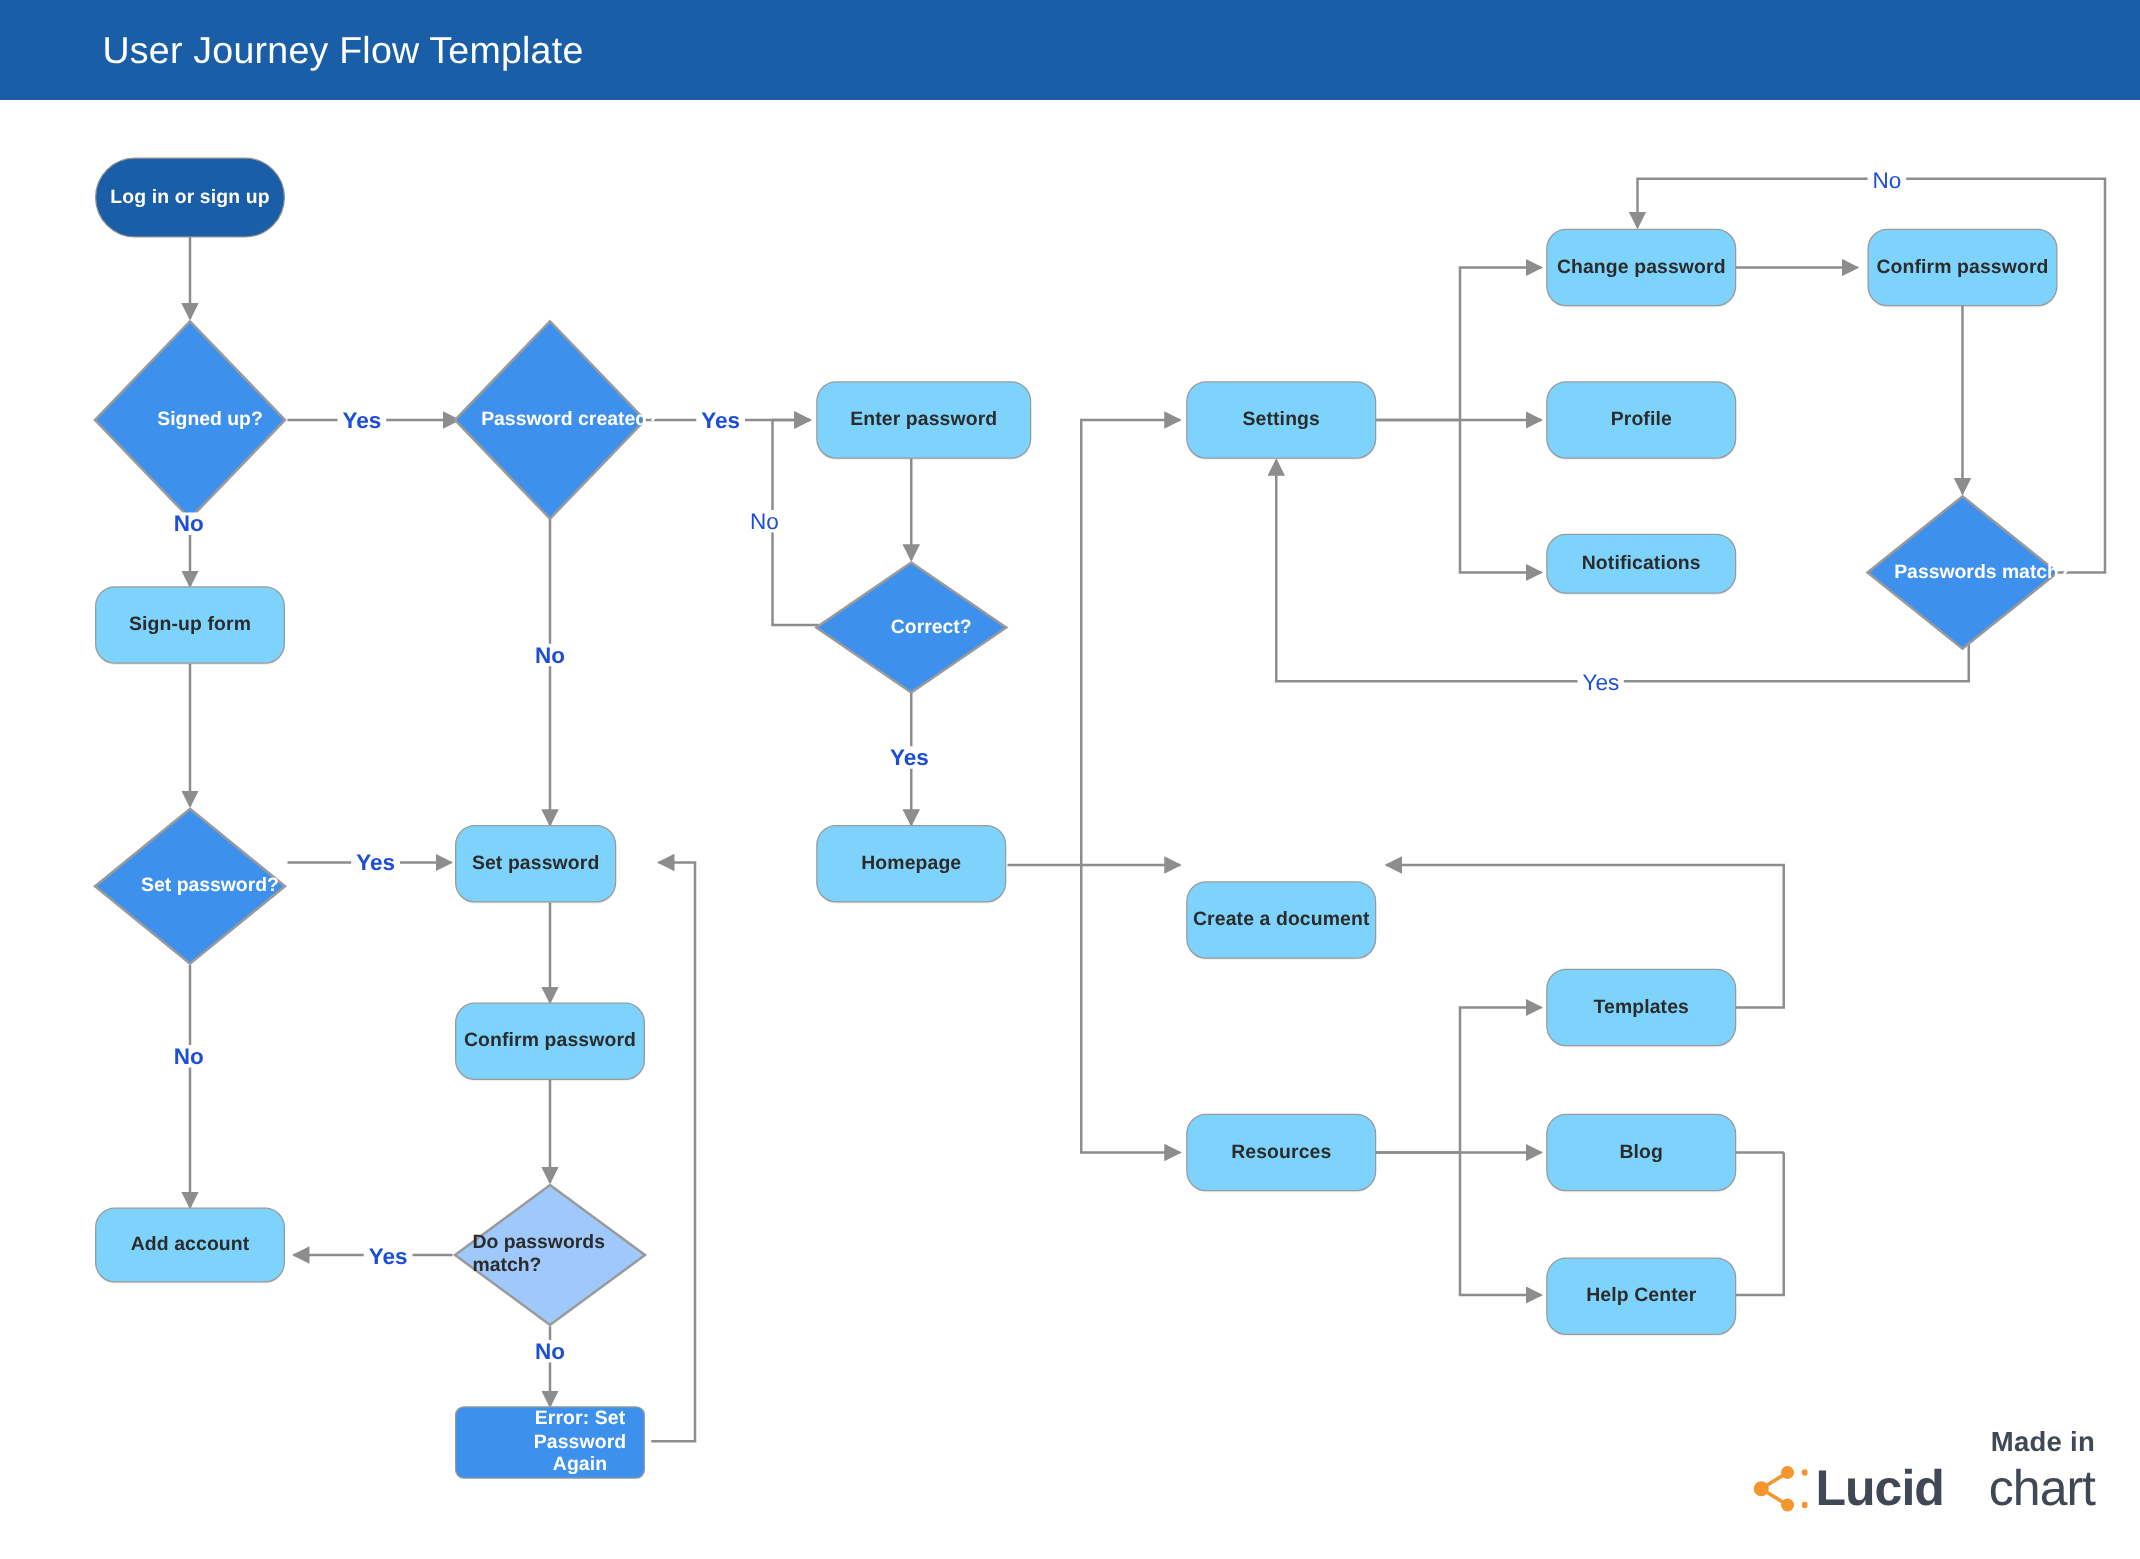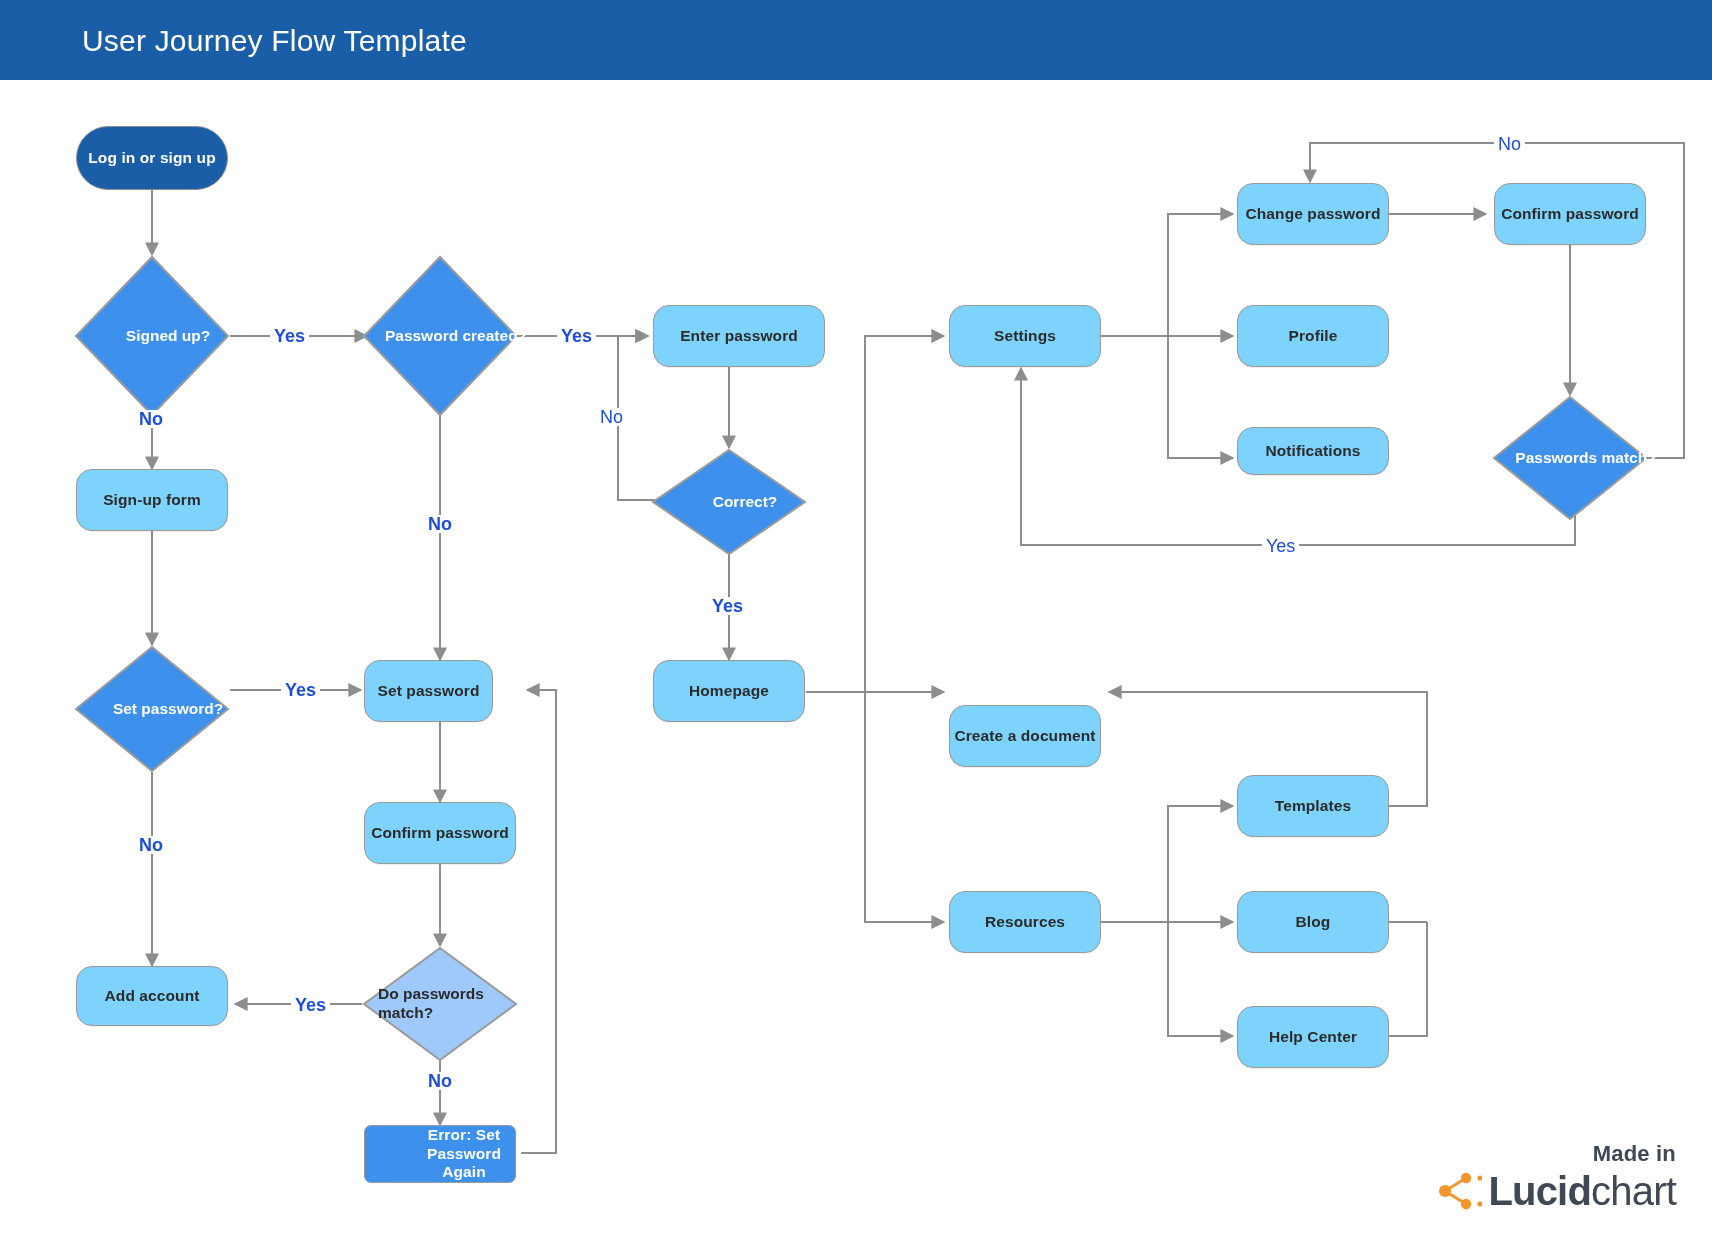--- a/index.html
+++ b/index.html
@@ -122,21 +122,21 @@
     align-items: center;
     justify-content: flex-end;
   }
   #lucid-wordmark {
     font-size: 40px;
     color: #3F4854;
     letter-spacing: -0.8px;
     line-height: 1;
   }
   #lucid-wordmark .bold { font-weight: bold; }
-  #lucid-wordmark .light { font-weight: 400; }
+  #lucid-wordmark .light { font-weight: 400; margin-left: 36px; }
 </style>
 </head>
 <body>
 
 <div id="header-bar"></div>
 <div id="page-title">User Journey Flow Template</div>
 
 <svg id="canvas" viewBox="0 0 1712 1247">
   <defs>
     <marker id="arrow" viewBox="0 0 10 10" refX="9" refY="5" markerWidth="7" markerHeight="7" orient="auto-start-reverse">

